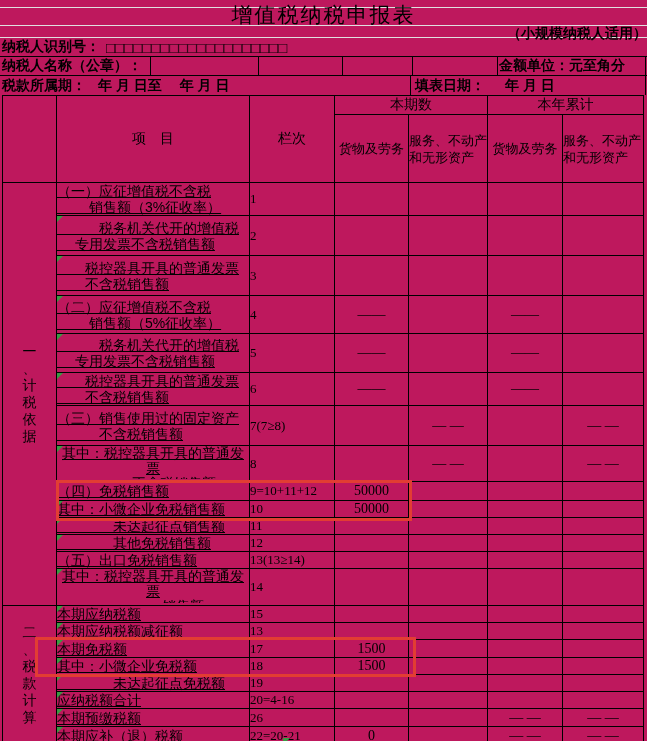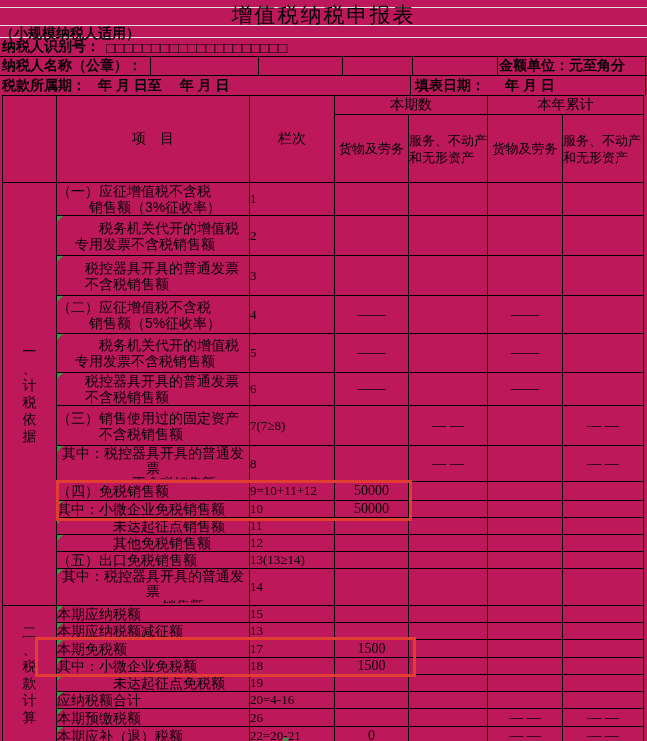--- a/index.html
+++ b/index.html
@@ -1,40 +1,40 @@
 <!DOCTYPE html>
 <html><head>
 <meta charset="utf-8">
 <style>
   html,body{margin:0;padding:0;background:#fff;}
   #page{position:relative;width:647px;height:741px;background:#be185d;overflow:hidden;
         font-family:"Liberation Sans","DejaVu Sans",sans-serif;color:#000;}
   .gline{position:absolute;left:0;width:647px;height:1px;background:#e0e0e0;z-index:0;}
   .title{position:absolute;top:1px;left:0;width:647px;text-align:center;font-size:21px;
          font-family:"Liberation Serif","DejaVu Serif",serif;letter-spacing:2px;z-index:1;}
-  .subtitle{position:absolute;top:25px;left:0;width:647px;text-align:left;font-size:14px;
+  .subtitle{position:absolute;top:25px;left:0;width:647px;text-align:right;font-size:14px;
          font-weight:bold;font-family:"Liberation Serif","DejaVu Serif",serif;z-index:1;}
   .inforow{position:absolute;left:0;width:647px;height:19px;box-sizing:border-box;
          border-bottom:1px solid #000;font-size:14px;font-weight:bold;
          display:flex;align-items:center;z-index:1;}
   .inforow .lbl{margin-left:2px;white-space:pre;}
   .idboxes{font-weight:normal;font-size:15px;margin-left:6px;letter-spacing:0px;line-height:15px;}
   .vseg{position:absolute;top:0;bottom:0;width:1px;background:#000;}
   .cellpos{position:absolute;top:0;bottom:0;display:flex;align-items:center;}
   #grid{position:absolute;left:2px;top:95px;border-collapse:collapse;table-layout:fixed;
         width:641px;z-index:1;}
   #grid td,#grid th{border:1px solid #000;padding:0;font-weight:normal;overflow:hidden;
         box-sizing:border-box;vertical-align:middle;}
   th.gh{font-size:14px;text-align:center;}
   th.hh{font-size:14px;text-align:center;margin-left:45px;}
   td.colhead{font-size:13px;text-align:center;}
   td.colhead2{font-size:13px;text-align:left;padding:1px 2px;line-height:17px;}
   td.sec{font-size:14px;text-align:center;white-space:pre-line;line-height:17px;}
   td.item{position:relative;text-align:left;padding:1px 2px 1px 4px;font-size:14px;
-        line-height:16px;white-space:pre-line;}
+        line-height:16px;white-space:pre-line;text-decoration:underline;}
   td.item .cliptext{overflow:hidden;line-height:15px;white-space:pre-line;text-align:center;}
   td.no{font-family:"Liberation Serif","DejaVu Serif",serif;font-size:13px;text-align:left;
         padding-left:3px;}
   td.val{font-family:"Liberation Serif","DejaVu Serif",serif;font-size:14px;text-align:center;}
   .marker{position:absolute;top:0;left:0;width:0;height:0;
         border-top:6px solid #3a9a43;border-right:6px solid transparent;}
   .hl{position:absolute;border:3px solid #e23d33;box-sizing:border-box;pointer-events:none;z-index:5;}
   .btri{position:absolute;left:283px;top:738px;width:0;height:0;z-index:2;
         border-top:7px solid #3a9a43;border-right:7px solid transparent;}
 </style>

